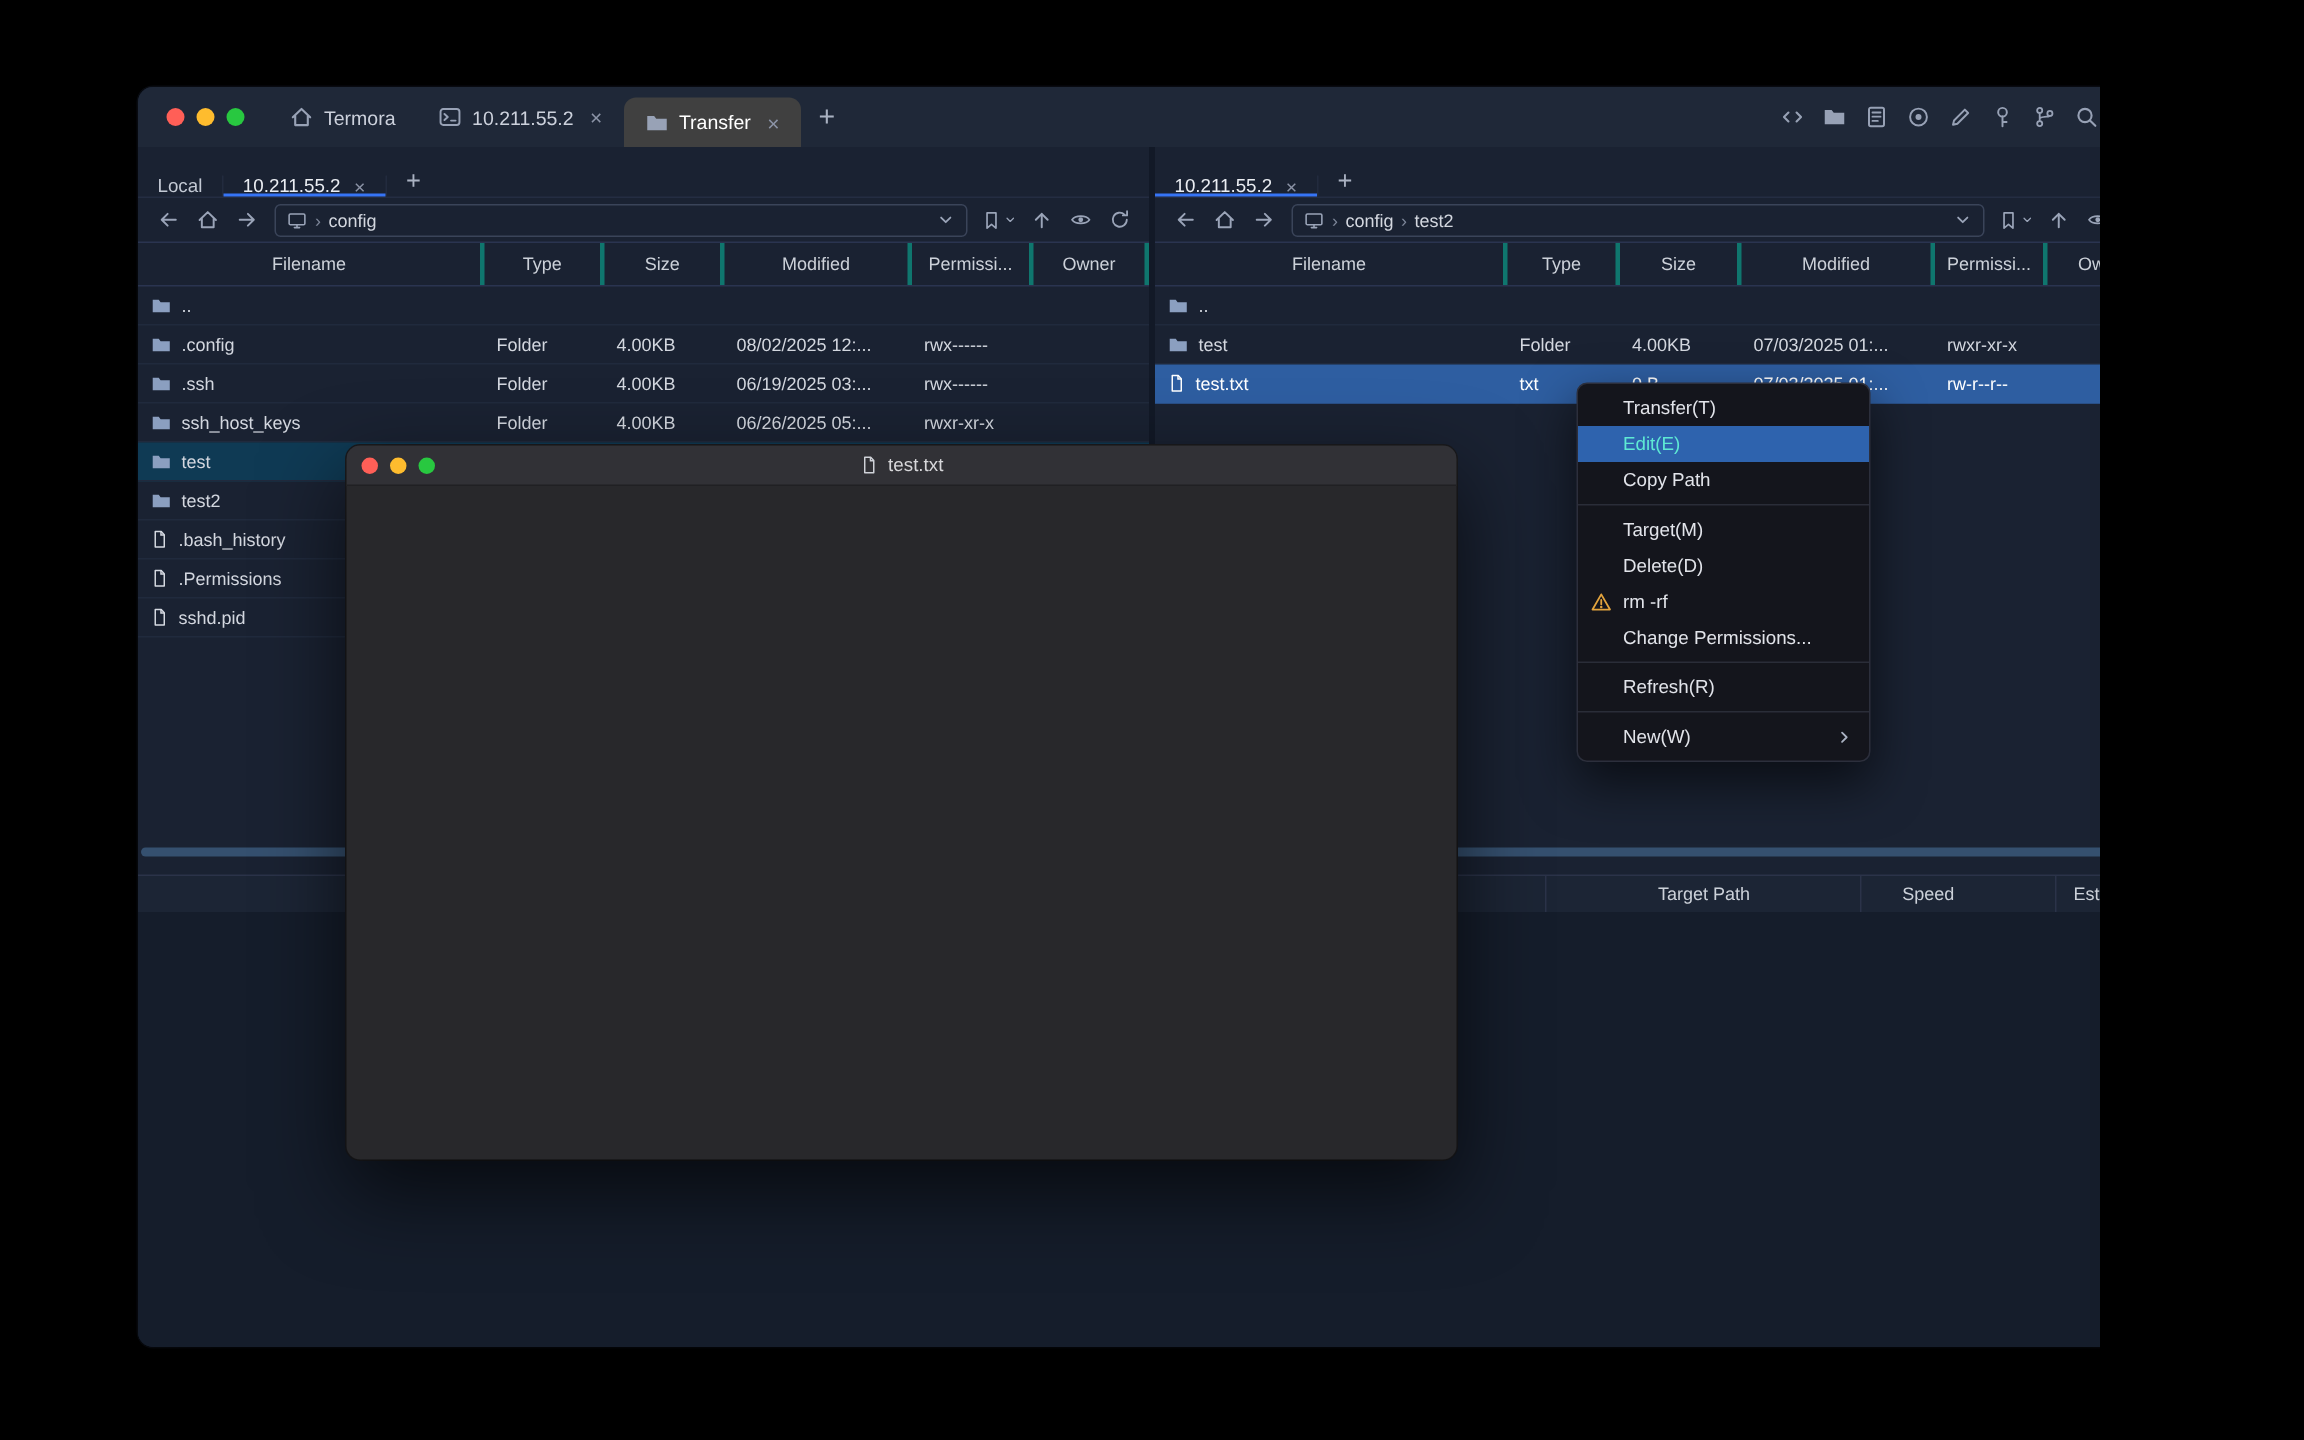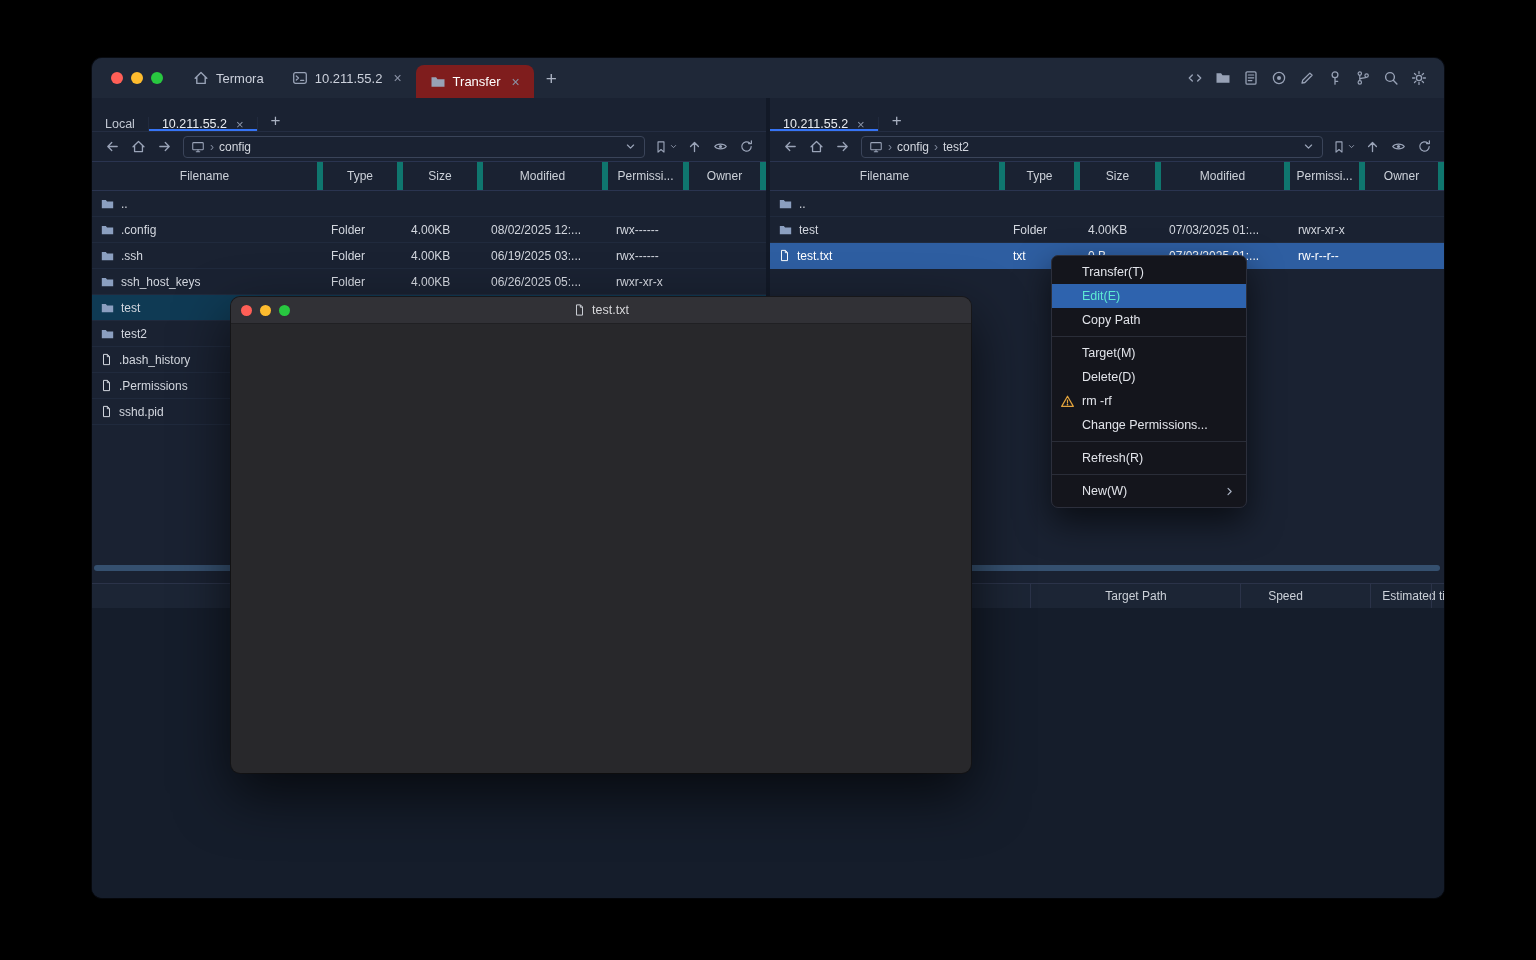--- a/index.html
+++ b/index.html
@@ -1,27 +1,27 @@
 <!DOCTYPE html>
 <html><head>
 <meta charset="utf-8">
 <style>
   html,body{margin:0;padding:0;background:#000;}
-  .stage{position:relative;width:1536px;height:960px;background:#000;overflow:hidden;font-family:"Liberation Sans",sans-serif;}
+  .stage{position:relative;width:1400px;height:960px;background:#000;overflow:hidden;font-family:"Liberation Sans",sans-serif;}
   .app{position:absolute;left:92px;top:58px;width:1352px;height:840px;background:#1a2232;border-radius:10px;
        box-shadow:0 25px 70px rgba(0,0,0,.85),0 0 0 1px #0a0d14;overflow:hidden;color:#d3d7df;}
   .ic{width:16px;height:16px;display:block;}
   
   .titlebar{position:absolute;top:0;left:0;right:0;height:40px;background:#1f2838;display:flex;align-items:center;border-bottom:1px solid #131a29;}
   .lights{display:flex;gap:8px;padding:0 16px 0 19px;}
   .light{width:12px;height:12px;border-radius:50%;}
   .l-red{background:#ff5f57;} .l-yel{background:#febc2e;} .l-grn{background:#28c840;}
   .app-tab{display:flex;align-items:center;gap:7px;height:40px;padding:0 14px;font-size:13px;color:#ccd1dc;}
   .app-tab .ic{color:#98a2b6;}
-  .app-tab.active{background:#7f1d1d;color:#fff;height:34px;margin-top:7px;border-radius:8px 8px 0 0;}
+  .app-tab.active{background:#404040;color:#fff;height:34px;margin-top:7px;border-radius:8px 8px 0 0;}
   .tab-close{color:#8b93a6;font-size:14px;line-height:1;margin-left:4px;}
   .newtab{font-size:19px;color:#aab2c2;padding:0 12px;line-height:1;}
   .tb-icons{margin-left:auto;display:flex;gap:10px;padding-right:16px;align-items:center;}
   .icbtn{width:18px;height:18px;color:#97a1b5;display:flex;align-items:center;justify-content:center;}
   
   .panel{position:absolute;top:40px;height:465px;width:674px;background:#1a2232;}
   .panel.left{left:0;} .panel.right{left:678px;}
   .vdivider{position:absolute;left:674px;top:40px;width:4px;height:465px;background:#121927;}
   .ftabs{height:33px;display:flex;align-items:flex-end;border-bottom:1px solid #242d42;}
   .ftab{display:flex;align-items:center;gap:6px;padding:0 13px;font-size:12.5px;color:#c3c9d4;border-right:1px solid #222b3e;position:relative;}
@@ -32,21 +32,21 @@
   .pathbar{height:29px;display:flex;align-items:center;gap:2px;padding:0 8px;}
   .nav-ic{width:24px;height:22px;display:flex;align-items:center;justify-content:center;color:#9aa4b8;flex:none;}
   .nav-ic .ic{width:15px;height:15px;}
   .combo{flex:1;height:20px;border:1px solid #3a4459;border-radius:4px;display:flex;align-items:center;gap:5px;padding:0 7px;margin:0 5px;font-size:12px;color:#d3d7df;min-width:0;}
   .combo .ic{width:14px;height:14px;color:#9aa4b8;flex:none;}
   .crumb-sep{color:#7d8699;font-size:12px;}
   .combo .chev{margin-left:auto;color:#9aa4b8;}
   .bmk{display:flex;align-items:center;color:#9aa4b8;gap:1px;padding:0 2px;}
   .bmk .caret{width:9px;height:9px;}
   .fhead{height:28px;display:grid;border-top:1px solid #2a3450;border-bottom:1px solid #2a3450;font-size:12px;color:#ccd1d9;}
-  .fhead>div{display:flex;align-items:center;justify-content:center;border-right:6px solid #0f766e;overflow:hidden;white-space:nowrap;}
+  .fhead>div{display:flex;align-items:center;justify-content:center;border-right:3px solid #0f766e;overflow:hidden;white-space:nowrap;}
   .grid-l{grid-template-columns:231px 80px 80px 125px 81px 77px;}
   .grid-r{grid-template-columns:235px 75px 81px 129px 75px 79px;}
   .frow{height:25px;display:grid;font-size:12px;align-items:center;border-bottom:1px solid #202a3d;}
   .frow>div{padding:0 8px;overflow:hidden;white-space:nowrap;display:flex;align-items:center;gap:6px;}
   .frow.sel-teal{background:#0f3a54;}
   .frow.sel-blue{background:#2e5ea1;color:#fff;border-bottom-color:#2e5ea1;}
   .icon-folder{width:15px;height:14px;color:#8b9fc0;flex:none;}
   .icon-file{width:13px;height:15px;color:#d6dae2;flex:none;}
   
   .sbar{position:absolute;height:6px;border-radius:3px;background:#35506f;top:507px;}

